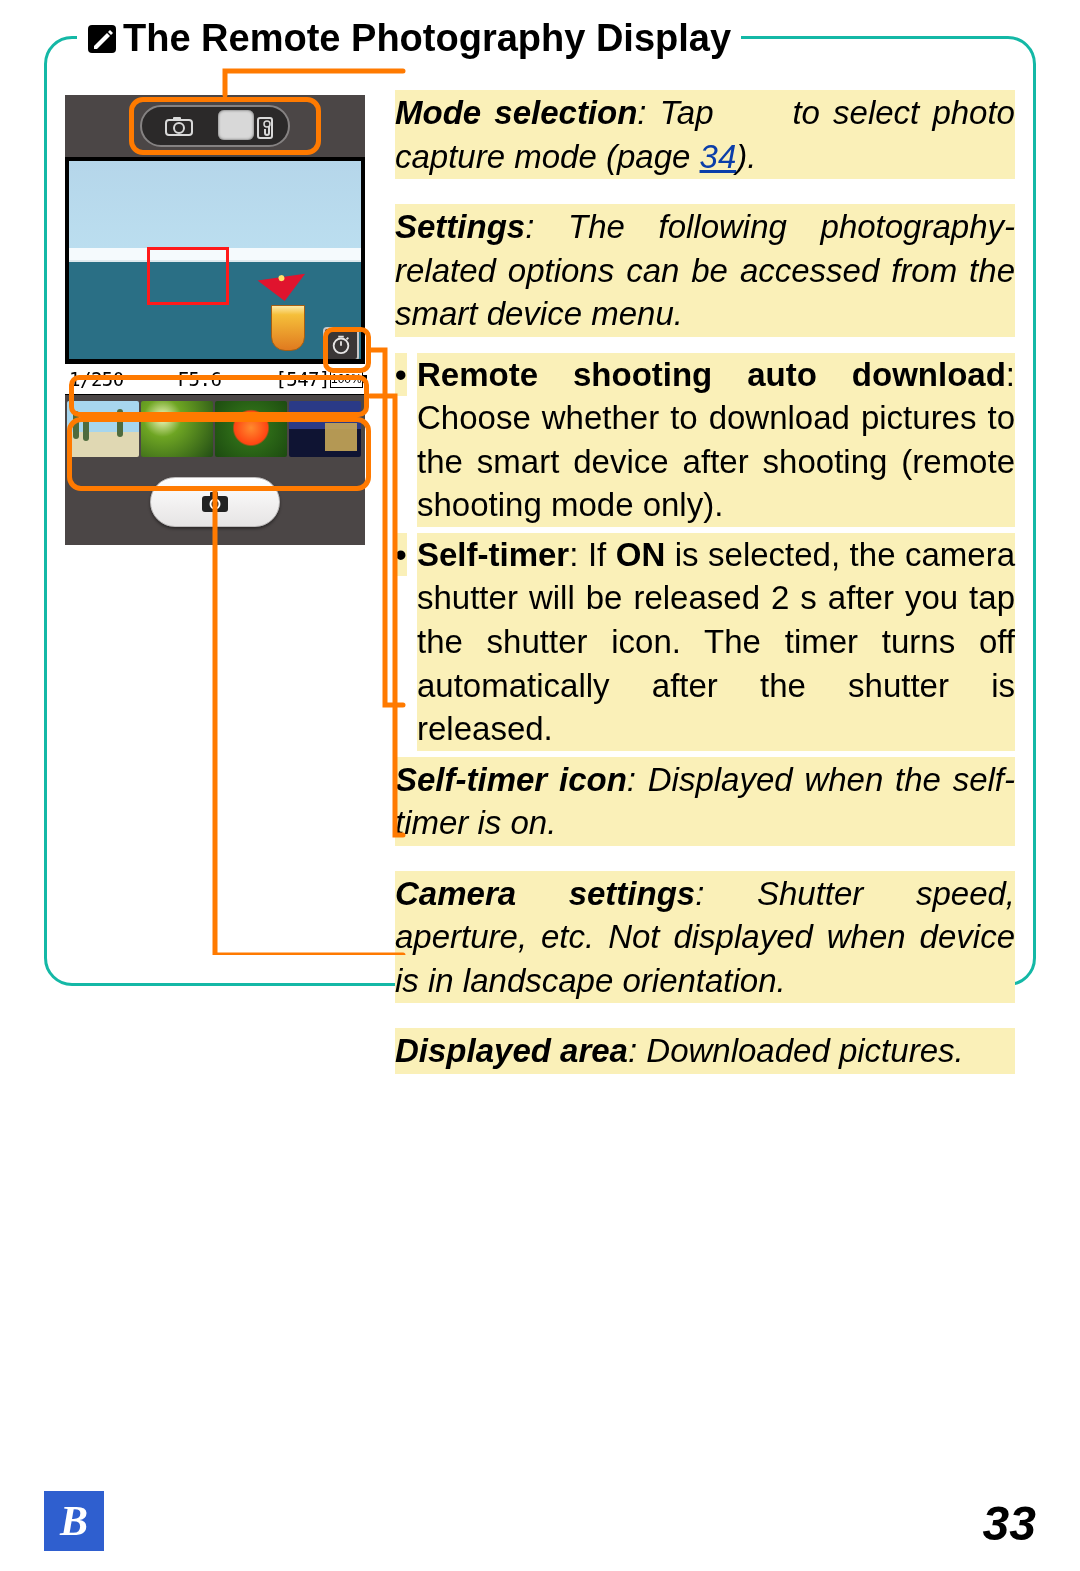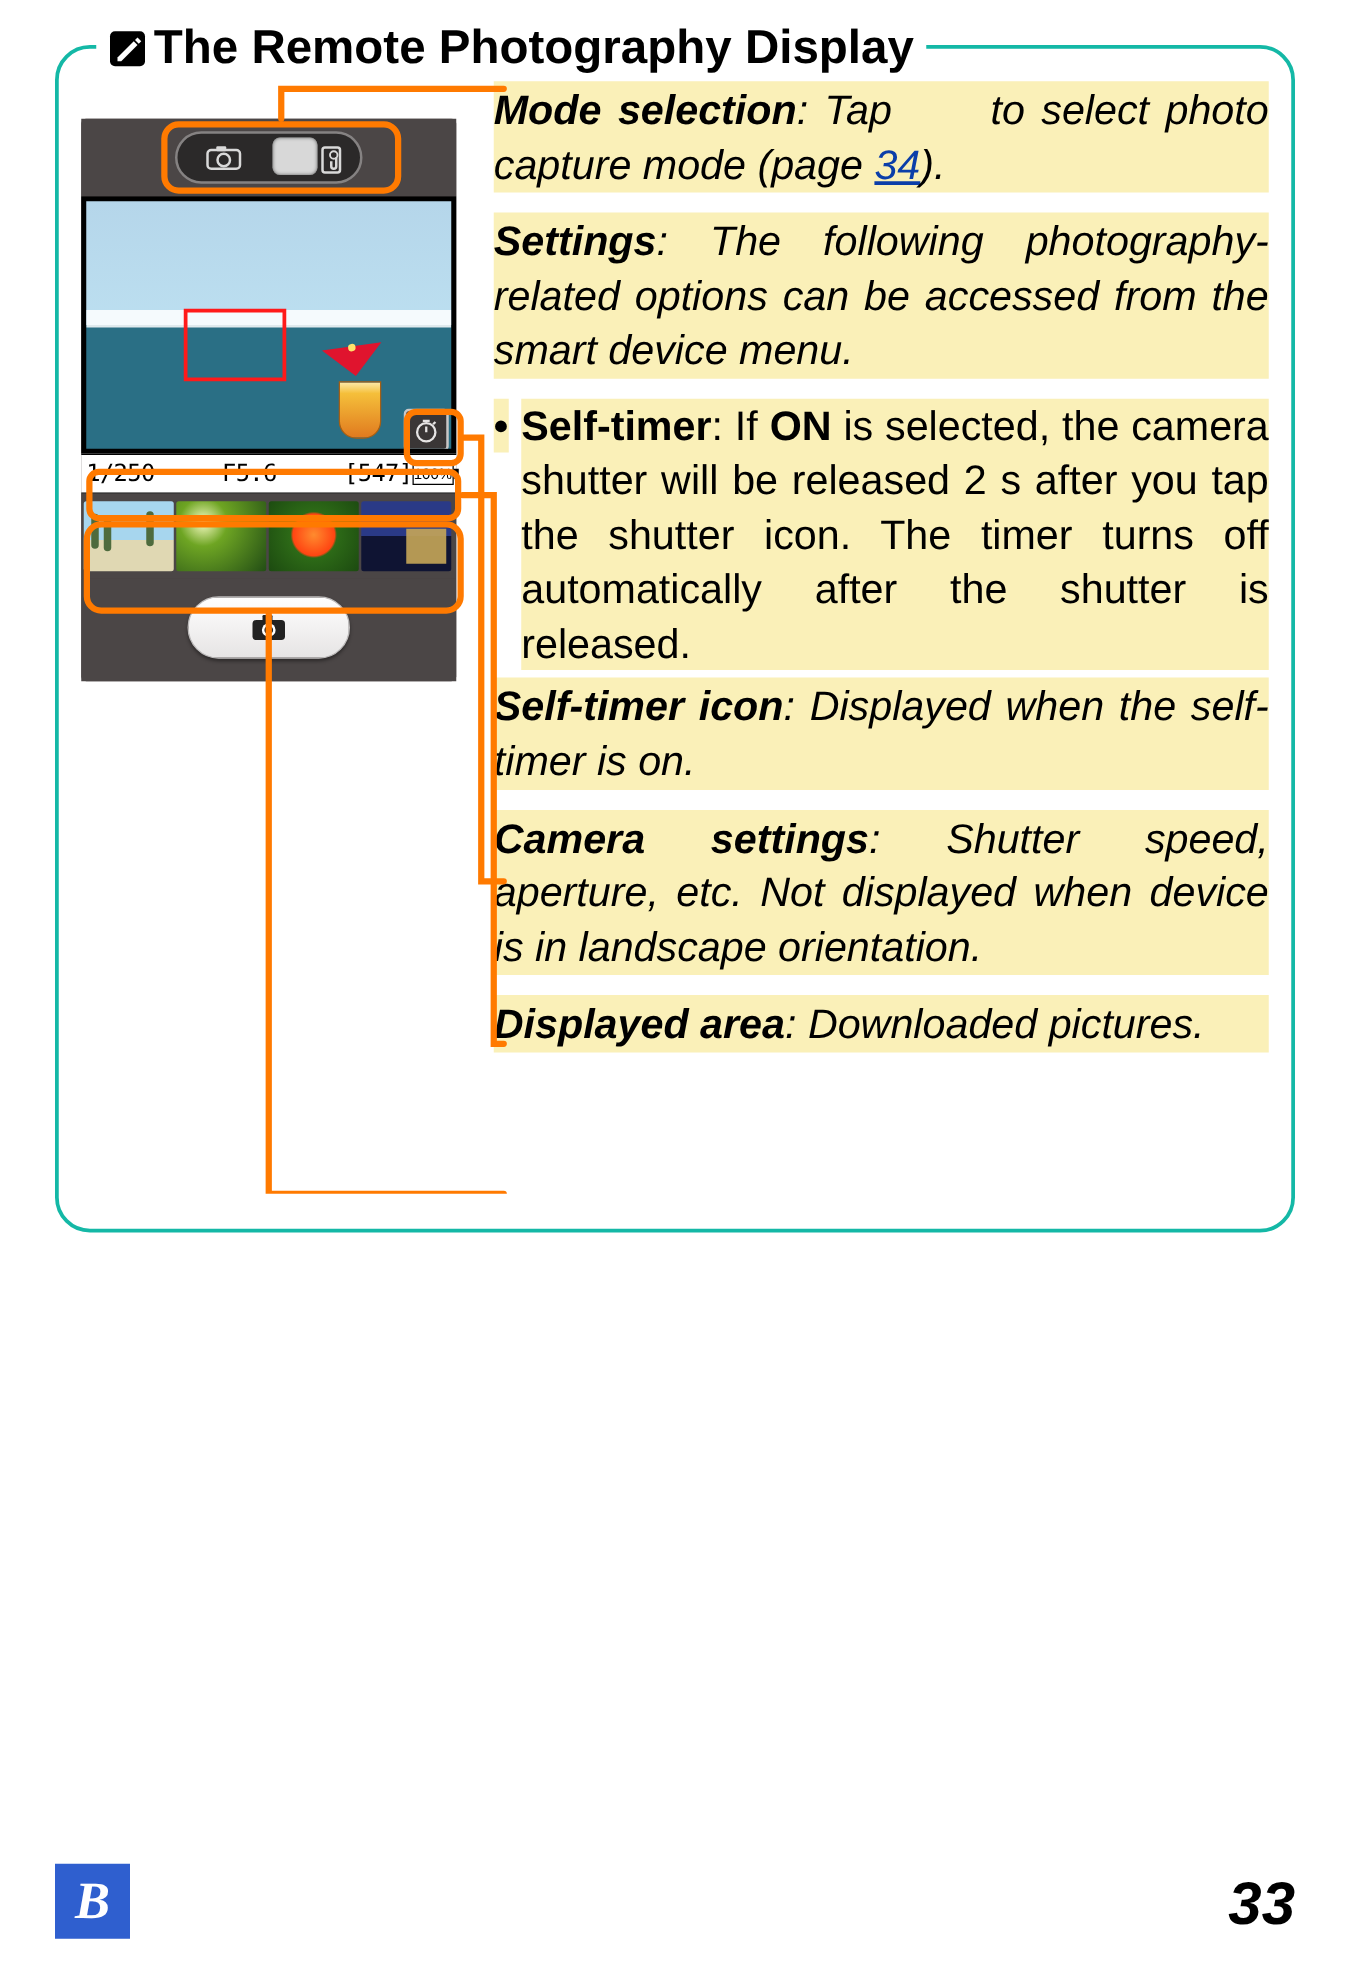--- a/index.html
+++ b/index.html
@@ -223,20 +223,21 @@
     pointer-events:none;
     z-index:4;
   }
 
   
   .para {
     background:#faf0b8;
     padding: 1px 0;
     margin-bottom: 16px;
     text-align: justify;
+    margin-top: 25px;
   }
   .para:last-child{ margin-bottom:0; }
   .para em, .para .ital { font-style: italic; }
   .bi { font-weight:700; font-style:italic; }
   ul.opts {
     list-style:none;
     padding-left: 22px;
   }
   ul.opts li {
     position:relative;
@@ -391,20 +392,23 @@
       <p class="para">
         <span class="bi">Mode selection</span><span class="ital">: Tap </span>&nbsp;&nbsp;&nbsp;&nbsp;<span class="ital"> to select photo capture mode (page </span><a class="pg" href="#"><span class="ital">34</span></a><span class="ital">).</span>
       </p>
 
       <p class="para">
         <span class="bi">Settings</span><span class="ital">: The following photography-related options can be accessed from the smart device menu.</span>
       </p>
 
       <ul class="opts">
         <li>
+          <b>Remote shooting auto download</b><span class="ital">: Choose whether to download pictures to the smart device after shooting (remote shooting mode only).</span>
+        </li>
+        <li>
           <b>Self-timer</b><span class="ital">: If </span><b>ON</b><span class="ital"> is selected, the camera shutter will be released 2 s after you tap the shutter icon. The timer turns off automatically after the shutter is released.</span>
         </li>
       </ul>
 
       <p class="para" style="margin-top:0">
         <span class="bi">Self-timer icon</span><span class="ital">: Displayed when the self-timer is on.</span>
       </p>
 
       <p class="para">
         <span class="bi">Camera settings</span><span class="ital">: Shutter speed, aperture, etc. Not displayed when device is in landscape orientation.</span>

